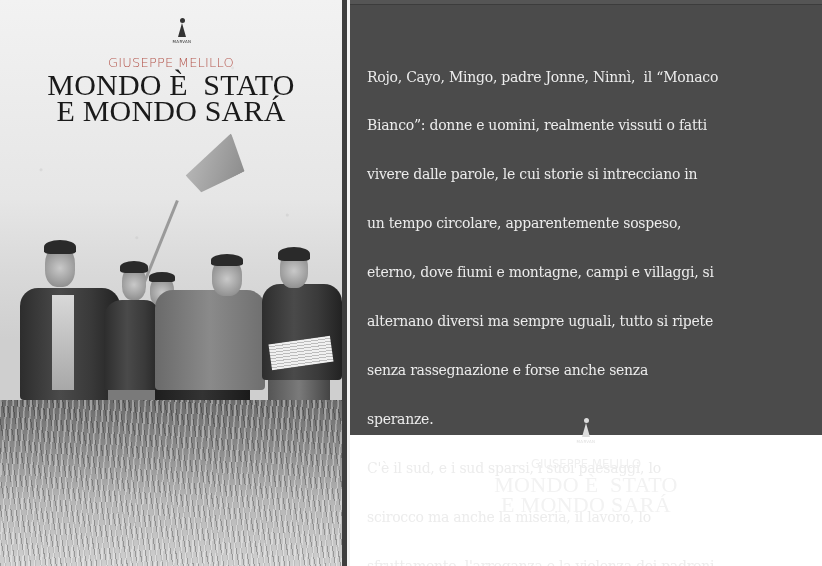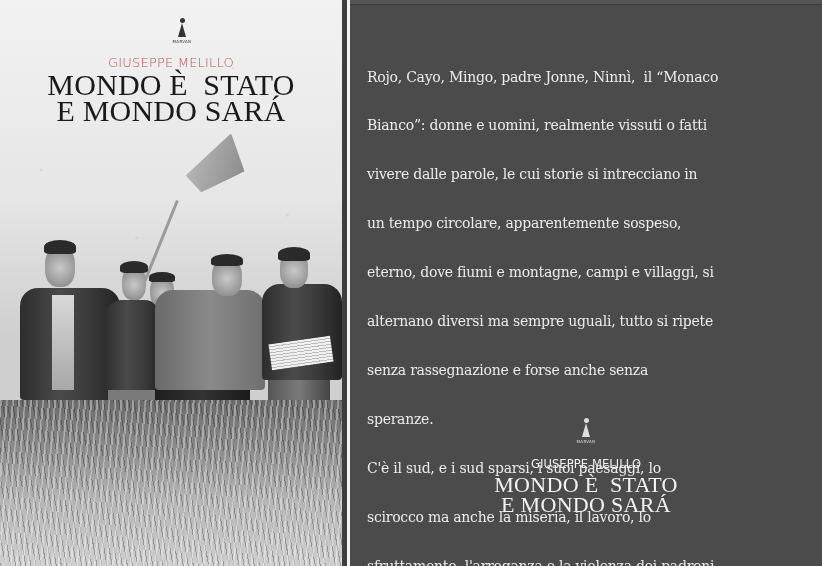--- a/index.html
+++ b/index.html
@@ -46,21 +46,21 @@
   .p-shirt { position:absolute; background:linear-gradient(#d8d8d8,#a8a8a8); }
   .p-legs { position:absolute; background:linear-gradient(90deg,#3b3b3b,#5a5a5a 50%,#333); }
   .bike { position:absolute; border:3px solid #222; border-radius:50%; }
   .newspaper { position:absolute; background:repeating-linear-gradient(0deg,#f0f0f0 0 2px,#bcbcbc 2px 3px); transform:rotate(-8deg); }
 
   
   .divider-dark { position:absolute; left:342px; top:0; width:5px; height:566px; background:#3e3e3e; }
   .divider-white { position:absolute; left:347px; top:0; width:3px; height:566px; background:#f3f3f3; }
 
   
-  .back { position:absolute; left:350px; top:0; width:472px; height:566px; background:#4b4b4b; }
+  .back { position:absolute; left:350px; top:0; width:472px; height:435px; background:#4b4b4b; }
   .back-topline { position:absolute; left:0; top:0; width:472px; height:4px; background:#555; border-bottom:1px solid #3c3c3c; }
   .blurb { position:absolute; left:17px; top:36px; width:460px; margin:0;
     font-family:"DejaVu Serif", serif; font-size:14px; line-height:16.3px; color:#ececec; white-space:pre; letter-spacing:-0.25px; }
   .back-logo { position:absolute; left:216px; top:418px; width:40px; height:36px; text-align:center; }
   .back-logo .head { background:#ddd !important; }
   .back-logo .body { border-bottom-color:#ddd !important; }
   .back-logo .logo-text { color:#ddd; }
   .author-back { position:absolute; left:0; width:472px; top:457px; text-align:center;
     font-family:"DejaVu Sans", sans-serif; font-size:11.5px; color:#f0f0f0; letter-spacing:0.1px; }
   .title-back { position:absolute; left:0; width:472px; top:475px; text-align:center;

